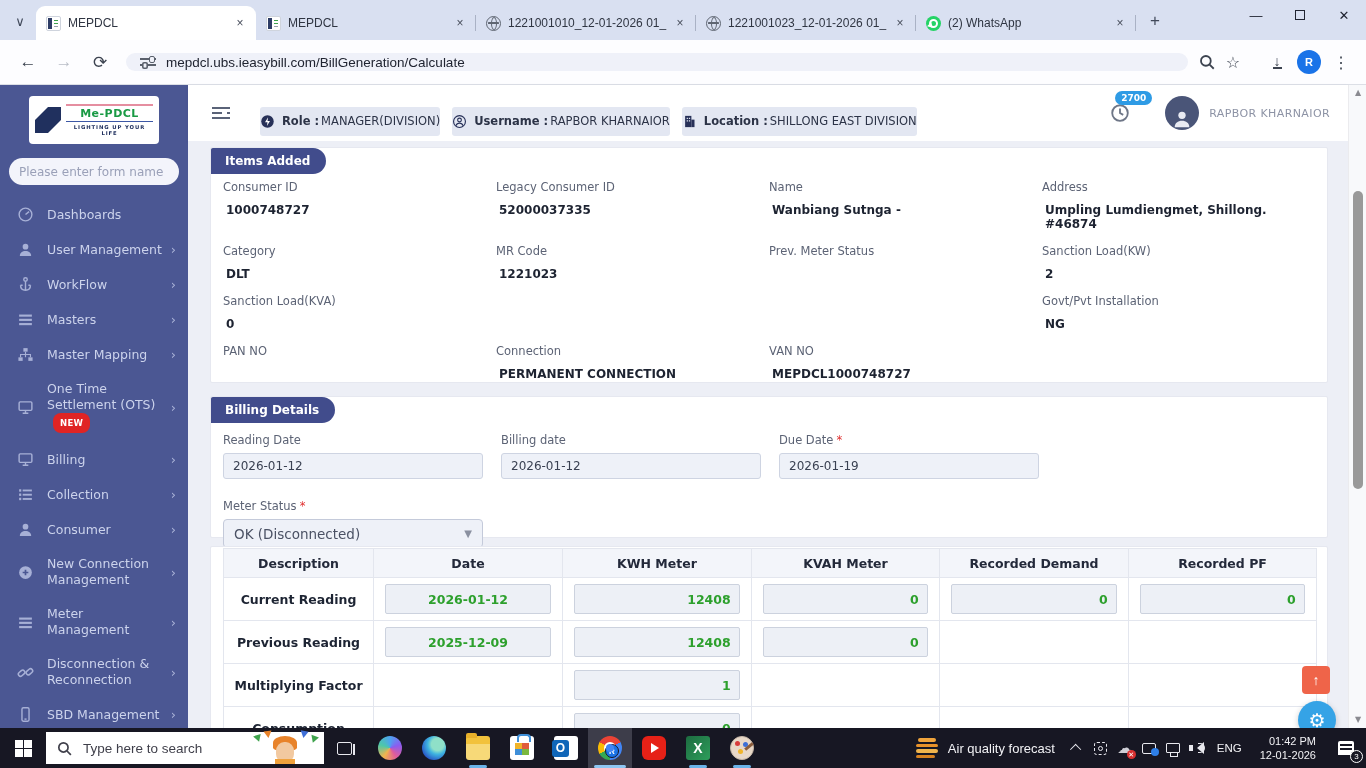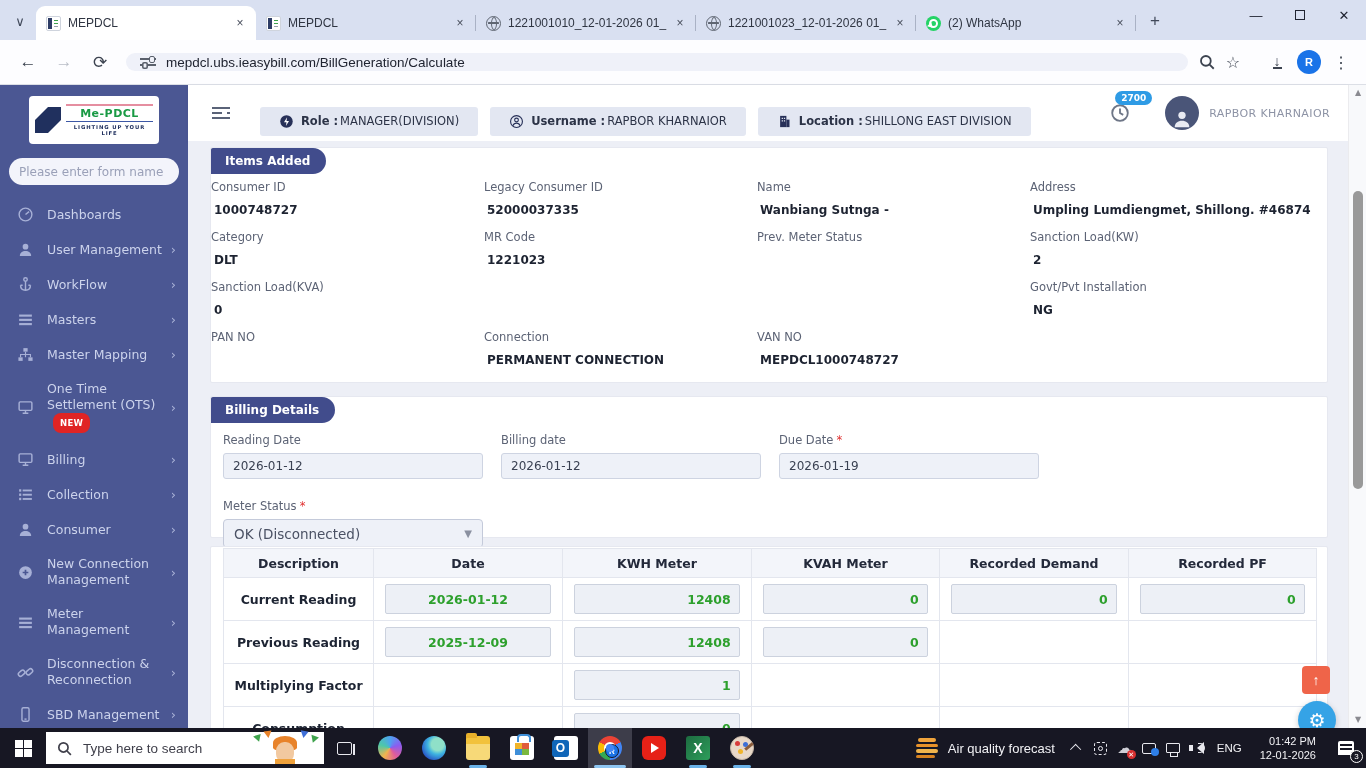--- a/index.html
+++ b/index.html
@@ -63,39 +63,39 @@
   .menu-item .micon { width:17px; height:17px; flex:0 0 17px; margin-right:13px; color:#a7b0d6; }
   .menu-item .mlabel { flex:1; font-size:12.5px; line-height:16px; }
   .menu-item .chev { color:#aab3d8; font-size:13px; margin-left:4px; }
   .newbadge { display:inline-block; background:#e02424; color:#fff; font-size:8.5px; font-weight:bold; padding:2px 7px; border-radius:8px; margin-left:6px; letter-spacing:.3px; }
 
   
   .appheader { position:absolute; left:188px; top:0; width:1160px; height:56px; background:#fff; box-shadow:0 1px 3px rgba(40,50,90,.08); display:flex; align-items:center; padding:0 18px 0 24px; }
   .hamburger { width:20px; height:14px; position:relative; margin-right:28px; }
   .hamburger::before { content:""; position:absolute; left:0; top:1px; width:18px; height:2px; background:#5a6378; box-shadow:0 5px 0 #5a6378,0 10px 0 #5a6378; }
   .hamburger::after { content:""; position:absolute; right:5px; top:6px; width:5px; height:2px; background:#fff; }
-  .pill { display:flex; align-items:center; background:#e3e7f2; border-radius:3px; padding:7px 19px; margin-right:12px; font-size:11.5px; color:#2c3347;margin-top:16px; }
+  .pill { display:flex; align-items:center; background:#e3e7f2; border-radius:3px; padding:7px 0; margin-right:12px; font-size:11.5px; color:#2c3347;margin-top:16px; }
   .pill .picon { width:15px; height:15px; margin-right:7px; color:#273058; }
   .pill b { font-weight:bold; margin-right:2px; }
   .hdr-right { margin-left:auto; display:flex; align-items:center; }
   .histwrap { position:relative; margin-right:34px; }
   .histwrap .hicon { width:22px; height:22px; color:#6e7687; }
   .histbadge { position:absolute; top:-11px; left:6px; background:#2e9be5; color:#fff; font-size:9px; font-weight:bold; padding:2px 6px; border-radius:8px; }
   .hdr-avatar { width:34px; height:34px; border-radius:50%; background:#4a5578; display:flex; align-items:flex-end; justify-content:center; overflow:hidden; margin-right:10px; }
   .hdr-avatar svg { width:22px; height:22px; color:#e8eaf2; }
   .hdr-name { font-size:11px; color:#8d93a5; letter-spacing:.4px; }
 
   
   .content { position:absolute; left:188px; top:56px; width:1160px; height:587px; background:#edeff6; overflow:hidden; }
   .panel { position:absolute; left:22px; width:1118px; background:#fff; border:1px solid #e6e8f0; border-radius:2px; }
   .panel-badge { position:absolute; left:0; top:0; background:#414c8c; color:#fff; font-size:12px; font-weight:bold; padding:6px 16px 6px 14px; border-radius:2px 14px 14px 0; }
   .p-items { top:6px; height:236px; }
   .p-billing { top:255px; height:142px; }
   .p-table { top:405px; height:240px; padding:1px 12px; }
-  .grid { position:absolute; left:0; right:12px; top:32px; display:grid; grid-template-columns:273px 273px 273px 1fr; row-gap:13px; }
+  .grid { position:absolute; left:12px; right:12px; top:32px; display:grid; grid-template-columns:273px 273px 273px 1fr; row-gap:13px; }
   .flabel { font-size:11.5px; color:#5c6375; margin-bottom:9px; }
   .fvalue { font-size:12px; font-weight:bold; color:#1d2331; padding-left:3px; min-height:14px; }
   .bfields { position:absolute; left:12px; top:36px; display:flex; gap:18px; }
   .bfield .flabel { margin-bottom:6px; }
   .req { color:#e03131; margin-left:3px; }
   .tinput { width:260px; height:26px; background:#eef1f8; border:1px solid #ced4e2; border-radius:3px; font-size:12px; color:#3a4152; display:flex; align-items:center; padding:0 9px; font-family:inherit; }
   .mstatus { position:absolute; left:12px; top:102px; }
   .selectbox { width:260px; height:29px; background:#eef1f8; border:1px solid #c4cada; border-radius:4px; display:flex; align-items:center; justify-content:space-between; padding:0 10px; font-size:13.5px; color:#4a5164; }
   .selectbox .caret { color:#8a90a0; font-size:10px; }
 

